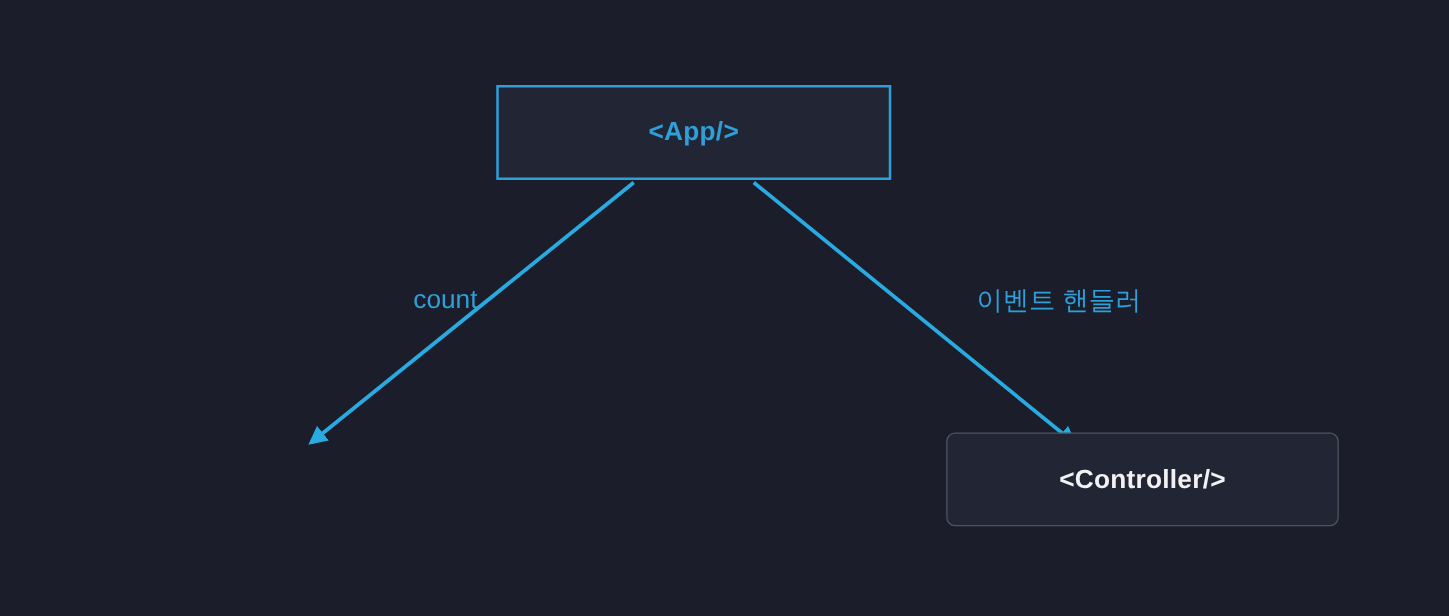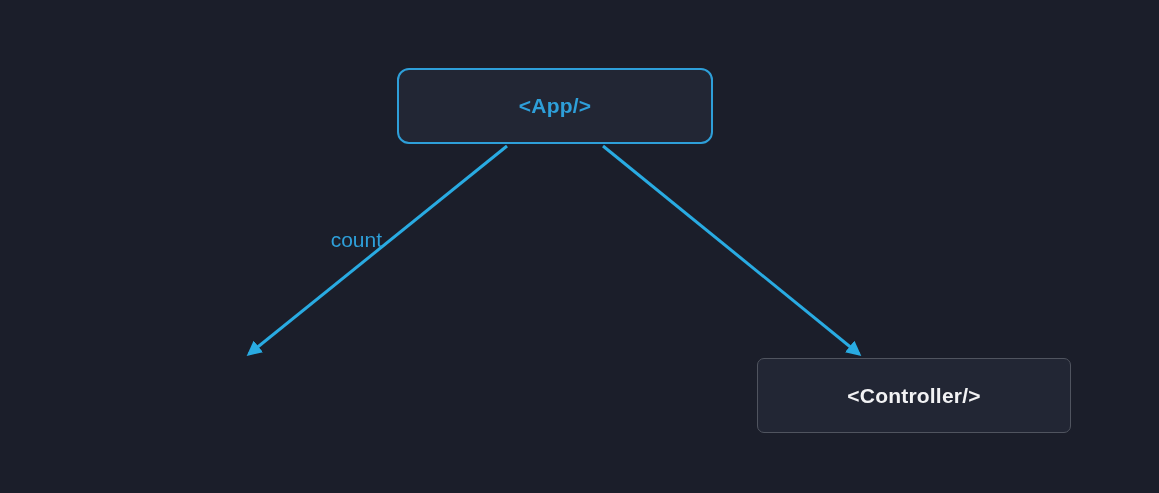--- a/index.html
+++ b/index.html
@@ -32,21 +32,21 @@
     stroke: var(--arrow-blue);
     stroke-width: 3;
     fill: none;
   }
   .arrowhead { fill: var(--arrow-blue); }
   .node {
     position: absolute;
     display: flex;
     align-items: center;
     justify-content: center;
-    border-radius: 12px;
+    border-radius: 0;
     font-weight: bold;
     font-size: 21px;
     letter-spacing: 0.2px;
   }
   .node-app {
     left: 397px; top: 68px;
     width: 316px; height: 76px;
     background: var(--node-fill);
     border: 2px solid var(--accent-blue);
     color: var(--accent-blue);
@@ -55,21 +55,21 @@
     background: var(--node-fill);
     border: 1.5px solid var(--muted-border);
     color: var(--text-white);
     border-radius: 7px;
   }
   .node-viewer {
     left: 38px; top: 358px;
     width: 317px; height: 75px;
   }
   .node-controller {
-    left: 757px; top: 358px;
+    left: 757px; top: 346px;
     width: 314px; height: 75px;
   }
   .state-label {
     position: absolute;
     left: 397px; top: 26px;
     width: 316px;
     text-align: center;
     color: var(--accent-blue);
     font-size: 21px;
   }
@@ -103,19 +103,20 @@
     <line class="edge-line" x1="603" y1="146" x2="859" y2="354" marker-end="url(#arrow)"></line>
   </svg>
 
 
   <div class="node node-app">
     <span>&lt;App/&gt;</span>
   </div>
 
   <div class="edge-label edge-label-count">count</div>
 
+  <div class="edge-label edge-label-handler">이벤트 핸들러</div>
 
 
   <div class="node node-muted node-controller">
     <span>&lt;Controller/&gt;</span>
   </div>
 
 </div>
 
 </body></html>

